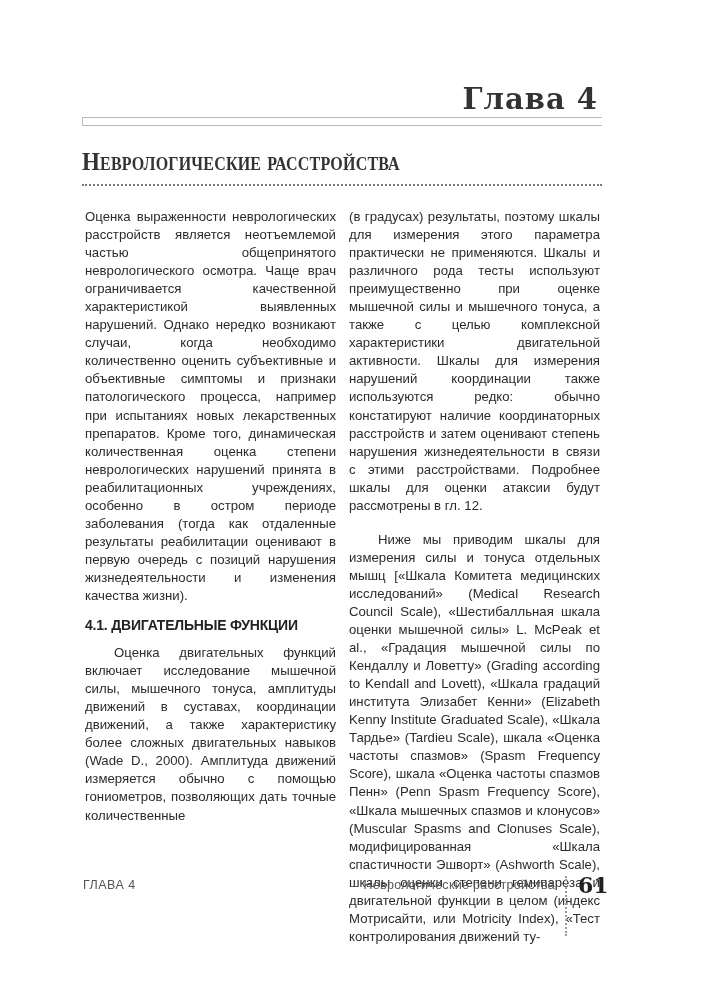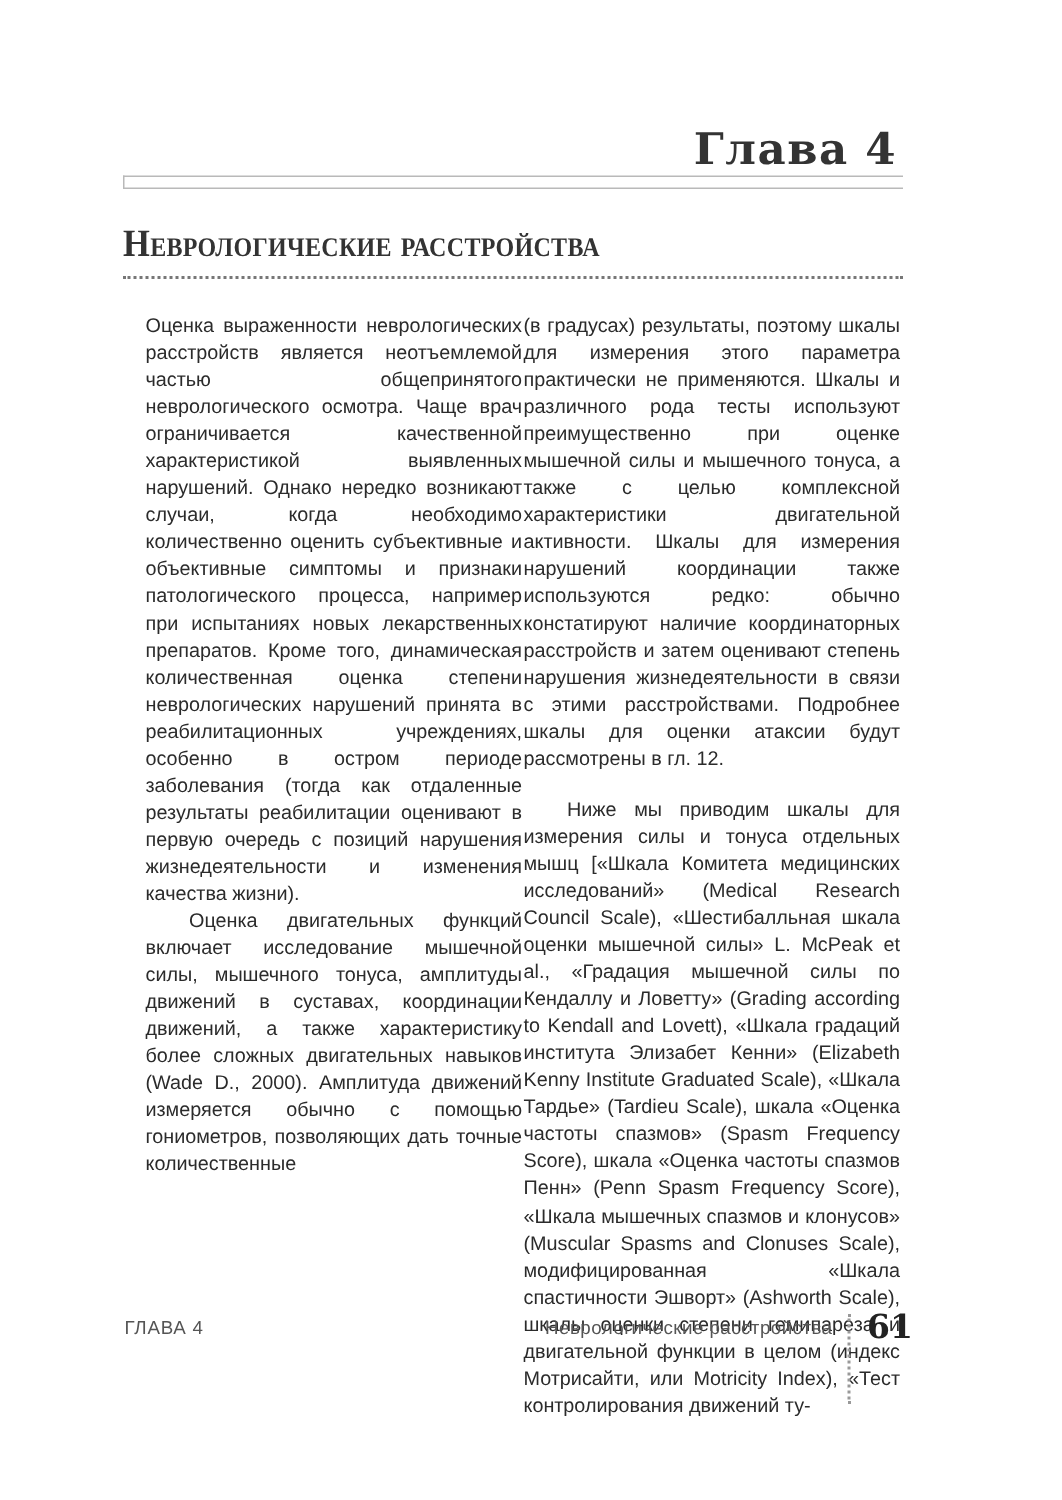--- a/index.html
+++ b/index.html
@@ -10,21 +10,21 @@
          letter-spacing: 1px; color: #333; }
   .chapter-rule { position: absolute; left: 82px; top: 117px; width: 520px; height: 9px;
          border: 1px solid #b9b9b9; border-right: none; box-sizing: border-box; }
   .page-title { position: absolute; left: 82px; top: 148px;
          font-family: "Liberation Serif", serif; font-weight: bold; font-size: 23px;
          color: #333; font-variant: small-caps; letter-spacing: 0.2px; transform: scaleY(1.12); transform-origin: left top; }
   .title-dots { position: absolute; left: 82px; top: 184px; width: 520px; height: 0;
          border-top: 2px dotted #777; }
   .col { position: absolute; top: 208px; width: 251px;
          font-size: 13.2px; line-height: 18.05px; text-align: justify; color: #2b2b2b; }
-  .col.left { left: 97px; }
+  .col.left { left: 85px; }
   .col.right { left: 349px; }
   .col p { margin: 0; }
   .col p.indent { text-indent: 29px; }
   .col p.gap { margin-top: 16px; }
   .section-heading { font-weight: bold; font-size: 14px; margin: 11px 0 10px 0; color: #222; letter-spacing: -0.2px; }
   .footer-chapter { position: absolute; left: 83px; top: 878px; font-size: 12.5px; color: #555; letter-spacing: 0.5px; }
   .footer-title { position: absolute; right: 153px; top: 878px; font-size: 12.5px; color: #555; letter-spacing: 0.3px; }
   .footer-sep { position: absolute; left: 565px; top: 876px; height: 60px; border-left: 2px dotted #999; }
   .footer-page { position: absolute; left: 578px; top: 872px; font-family: "DejaVu Serif", serif;
          font-weight: bold; font-size: 22px; color: #222; }
@@ -32,20 +32,21 @@
 </head>
 <body>
 
 <div class="chapter-label">Глава 4</div>
 <div class="chapter-rule"></div>
 <div class="page-title">Неврологические расстройства</div>
 <div class="title-dots"></div>
 
 <div class="col left">
   <p>Оценка выраженности неврологических расстройств является неотъемлемой частью общепринятого неврологического осмотра. Чаще врач ограничивается качественной характеристикой выявленных нарушений. Однако нередко возникают случаи, когда необходимо количественно оценить субъективные и объективные симптомы и признаки патологического процесса, например при испытаниях новых лекарственных препаратов. Кроме того, динамическая количественная оценка степени неврологических нарушений принята в реабилитационных учреждениях, особенно в остром периоде заболевания (тогда как отдаленные результаты реабилитации оценивают в первую очередь с позиций нарушения жизнедеятельности и изменения качества жизни).</p>
+  <div class="section-heading">4.1. ДВИГАТЕЛЬНЫЕ ФУНКЦИИ</div>
   <p class="indent">Оценка двигательных функций включает исследование мышечной силы, мышечного тонуса, амплитуды движений в суставах, координации движений, а также характеристику более сложных двигательных навыков (Wade D., 2000). Амплитуда движений измеряется обычно с помощью гониометров, позволяющих дать точные количественные</p>
 </div>
 
 <div class="col right">
   <p>(в градусах) результаты, поэтому шкалы для измерения этого параметра практически не применяются. Шкалы и различного рода тесты используют преимущественно при оценке мышечной силы и мышечного тонуса, а также с целью комплексной характеристики двигательной активности. Шкалы для измерения нарушений координации также используются редко: обычно констатируют наличие координаторных расстройств и затем оценивают степень нарушения жизнедеятельности в связи с этими расстройствами. Подробнее шкалы для оценки атаксии будут рассмотрены в гл. 12.</p>
   <p class="indent gap">Ниже мы приводим шкалы для измерения силы и тонуса отдельных мышц [«Шкала Комитета медицинских исследований» (Medical Research Council Scale), «Шестибалльная шкала оценки мышечной силы» L. McPeak et al., «Градация мышечной силы по Кендаллу и Ловетту» (Grading according to Kendall and Lovett), «Шкала градаций института Элизабет Кенни» (Elizabeth Kenny Institute Graduated Scale), «Шкала Тардье» (Tardieu Scale), шкала «Оценка частоты спазмов» (Spasm Frequency Score), шкала «Оценка частоты спазмов Пенн» (Penn Spasm Frequency Score), «Шкала мышечных спазмов и клонусов» (Muscular Spasms and Clonuses Scale), модифицированная «Шкала спастичности Эшворт» (Ashworth Scale), шкалы оценки степени гемипареза и двигательной функции в целом (индекс Мотрисайти, или Motricity Index), «Тест контролирования движений ту-</p>
 </div>
 
 <div class="footer-chapter">ГЛАВА 4</div>
 <div class="footer-title">Неврологические расстройства</div>

